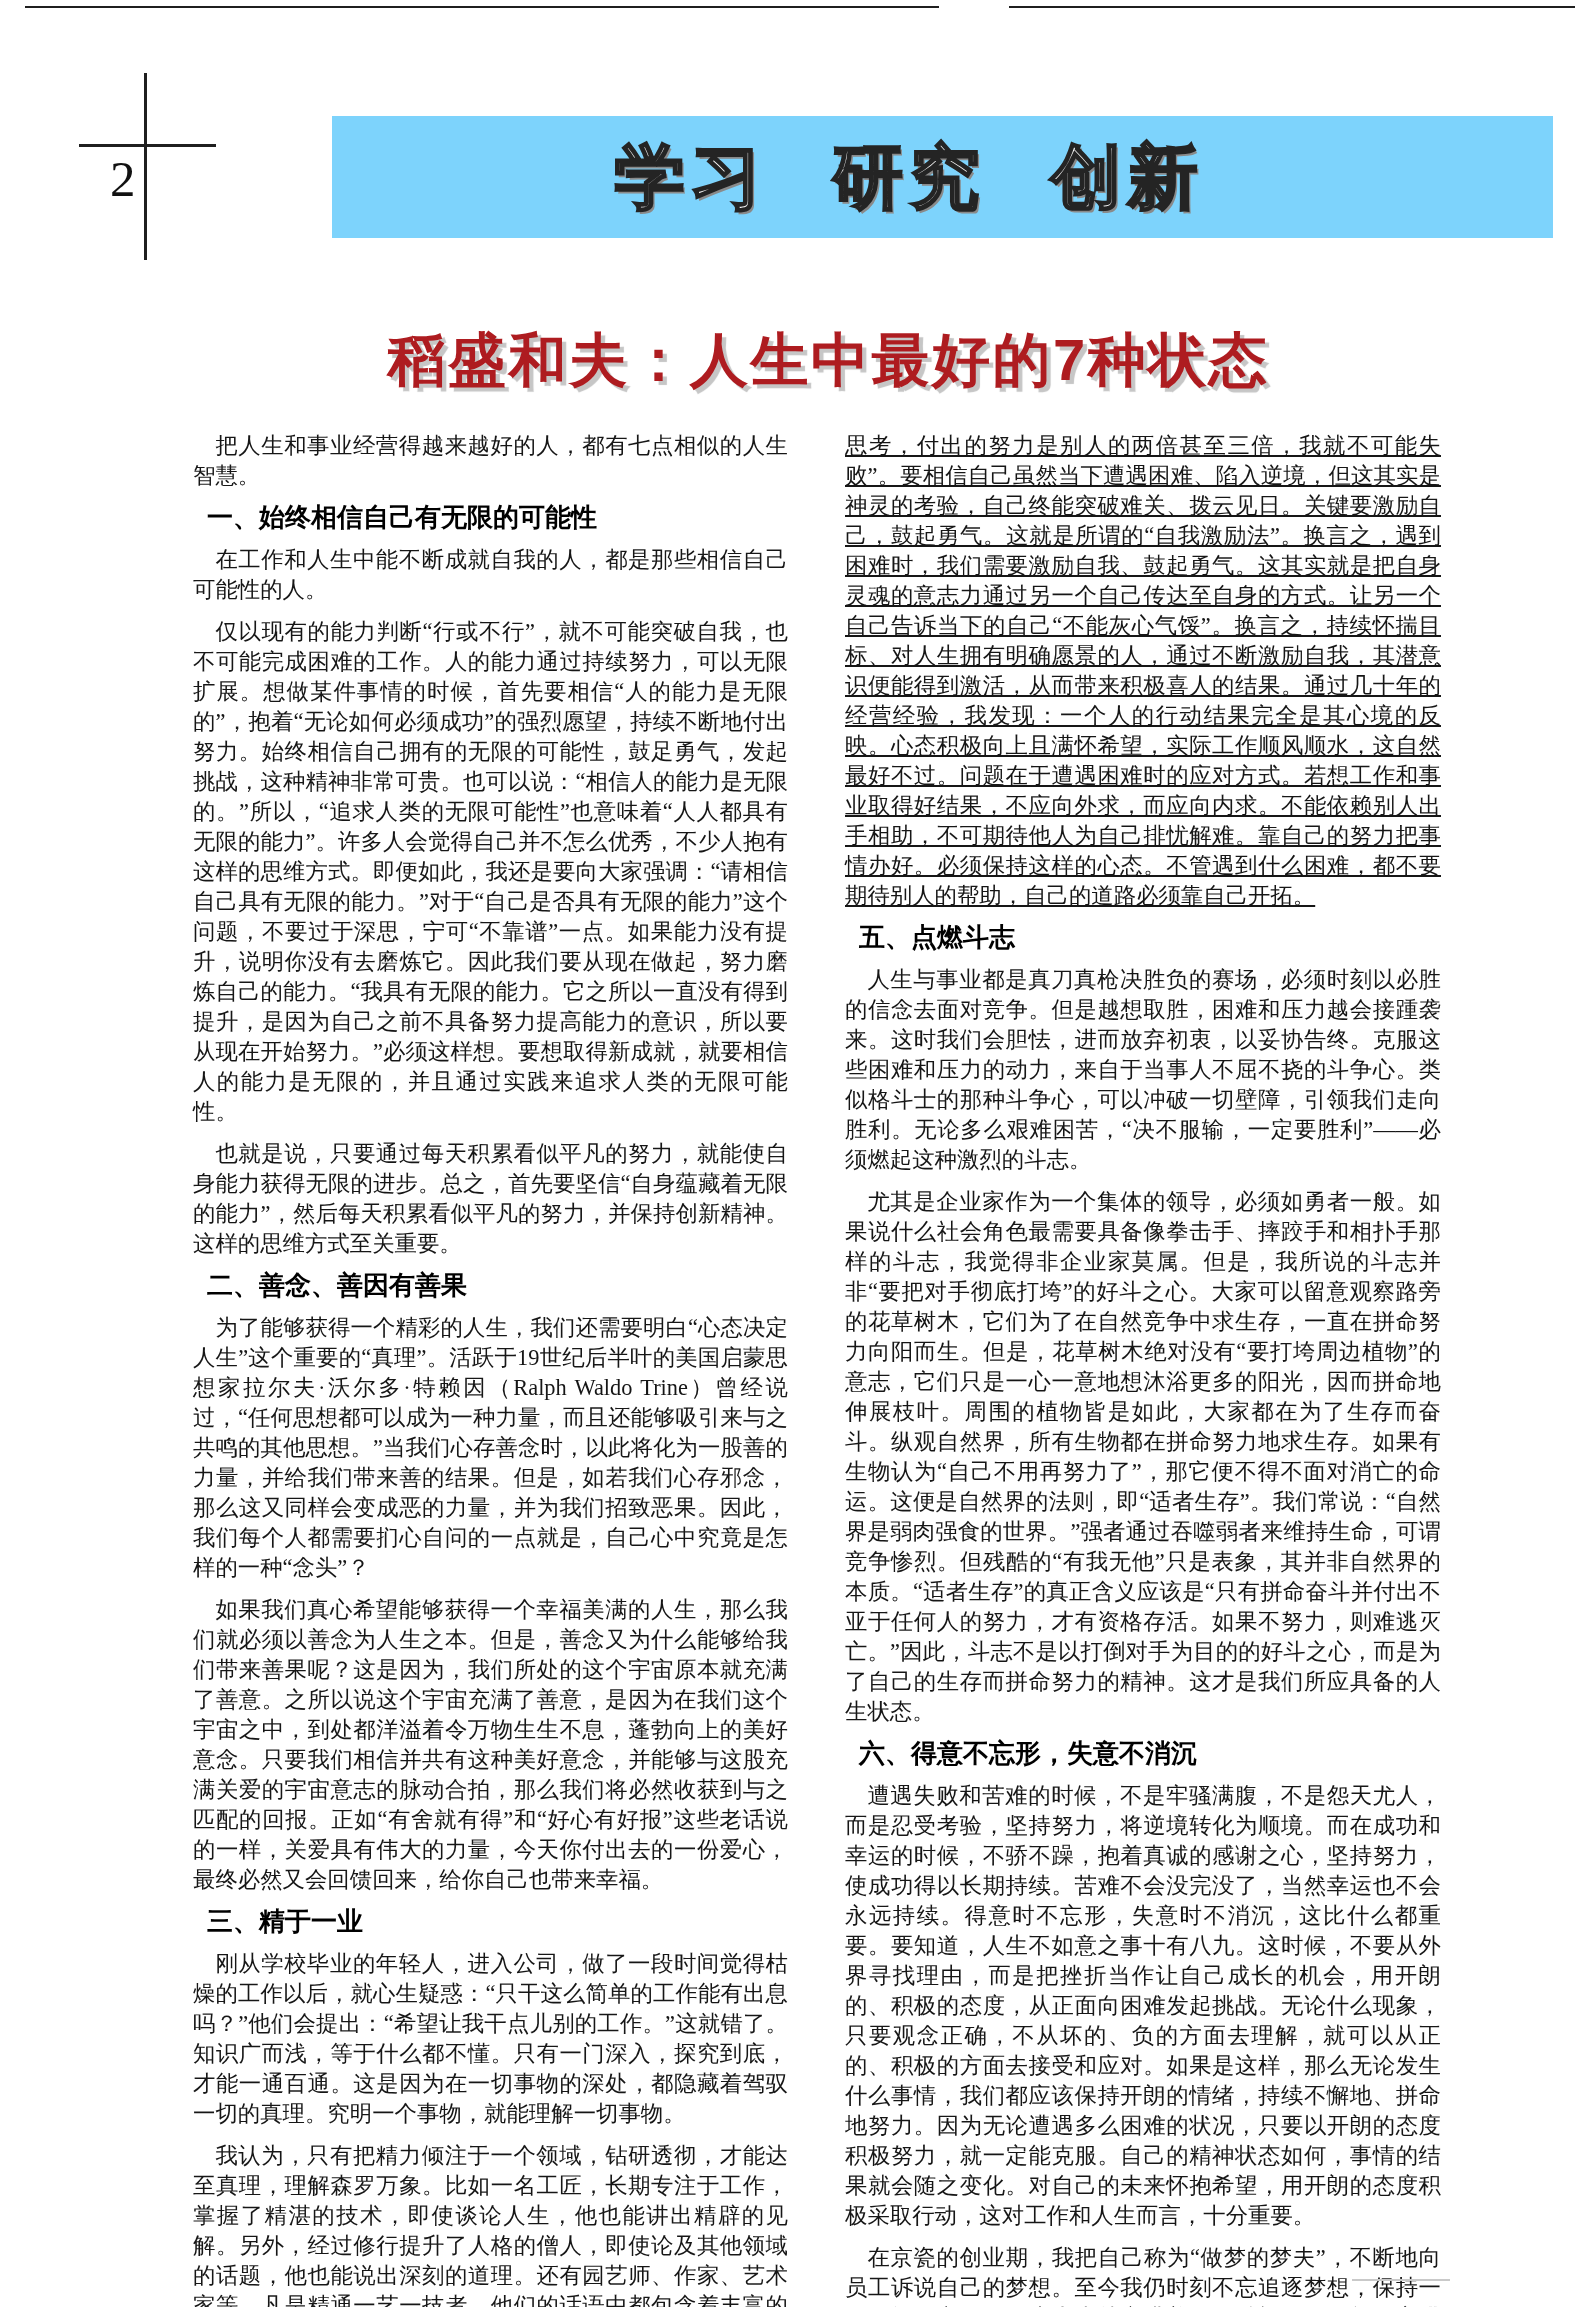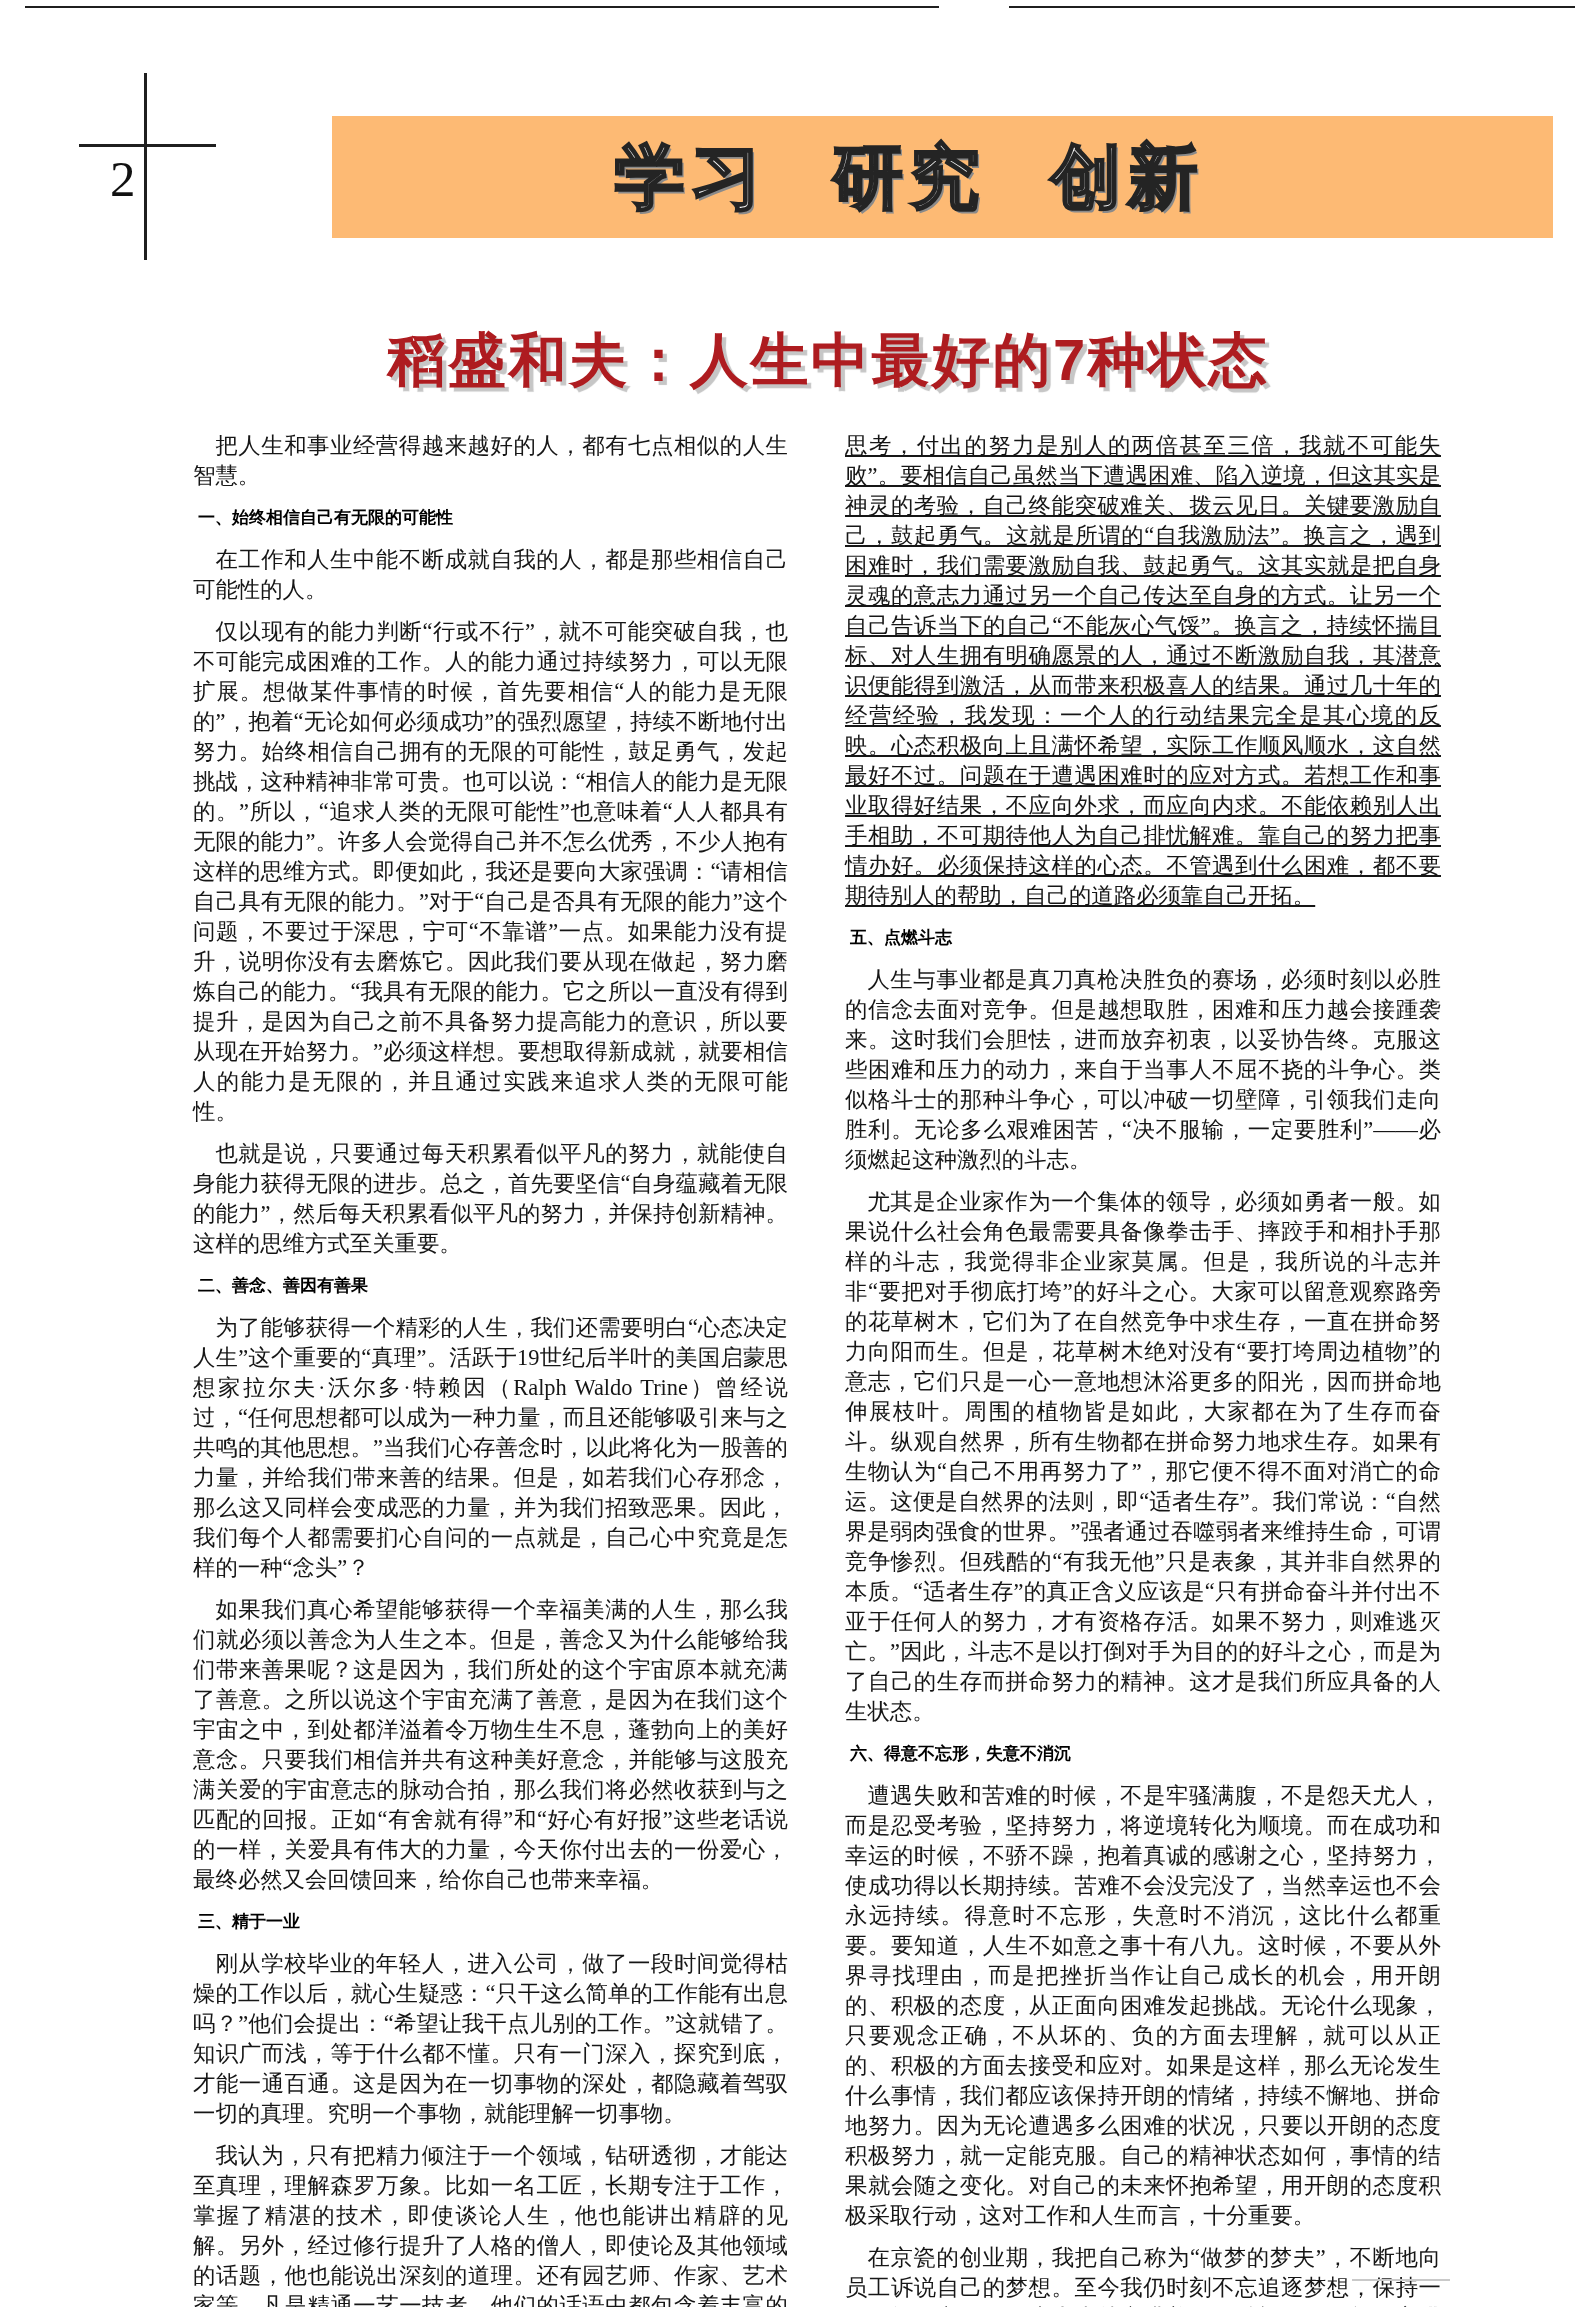--- a/index.html
+++ b/index.html
@@ -53,38 +53,38 @@
     position: absolute; top: 419px; width: 619px;
     font-size: 22.4px; line-height: 30px;
     text-align: justify;
     color: #161616;
   }
   .col-left  { left: 181px;  }
   .col-right { left: 833px; width: 620px; }
   .col p  { margin: 12px; text-indent: 1em; }
   .col p.cont { text-indent: 0; text-decoration: underline; }
   .col h3 {
-    margin: 0; font-size: 17px; line-height: 30px;
+    margin: 0; font-size: 26px; line-height: 30px;
     font-weight: bold; text-indent: 1em;
     font-family: "Liberation Serif", serif;
     color: #000;
   }
 </style>
 </head>
 <body>
 
 <div class="page">
   <div class="trim trim-top-left"></div>
   <div class="trim trim-top-right"></div>
   <div class="cross-h"></div>
   <div class="cross-v"></div>
 
   <div class="page-num">2</div>
 
-  <div class="banner" style="background: #fdba74; align-items: center;">
+  <div class="banner" style="background: #7dd3fc; align-items: center;">
     <span class="bw">学习</span>
     <span class="bw">研究</span>
     <span class="bw">创新</span>
   </div>
 
   <h1 class="main-title" style="color: rgb(174, 28, 32);">稻盛和夫：人生中最好的7种状态</h1>
 
   <div class="col col-left">
       <p>把人生和事业经营得越来越好的人，都有七点相似的人生智慧。</p>
       <h3>一、始终相信自己有无限的可能性</h3>

